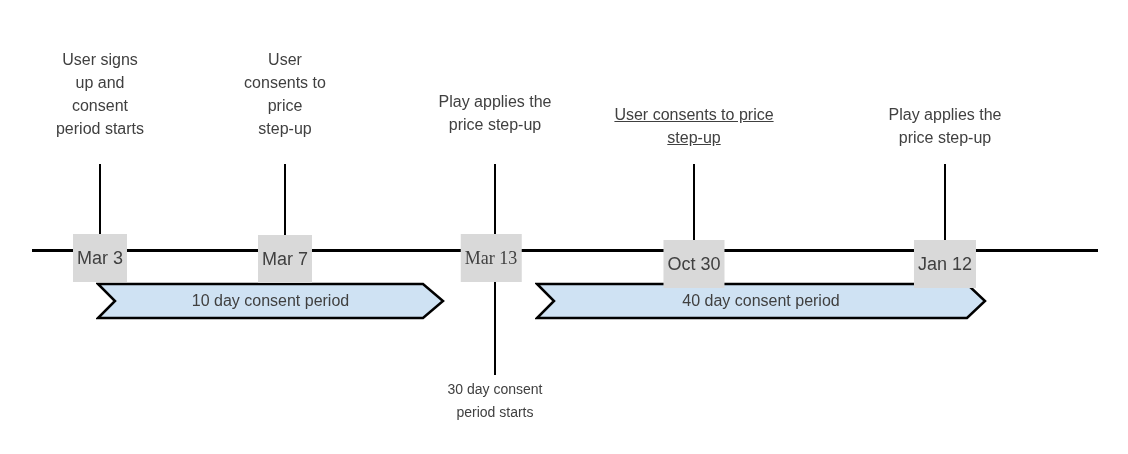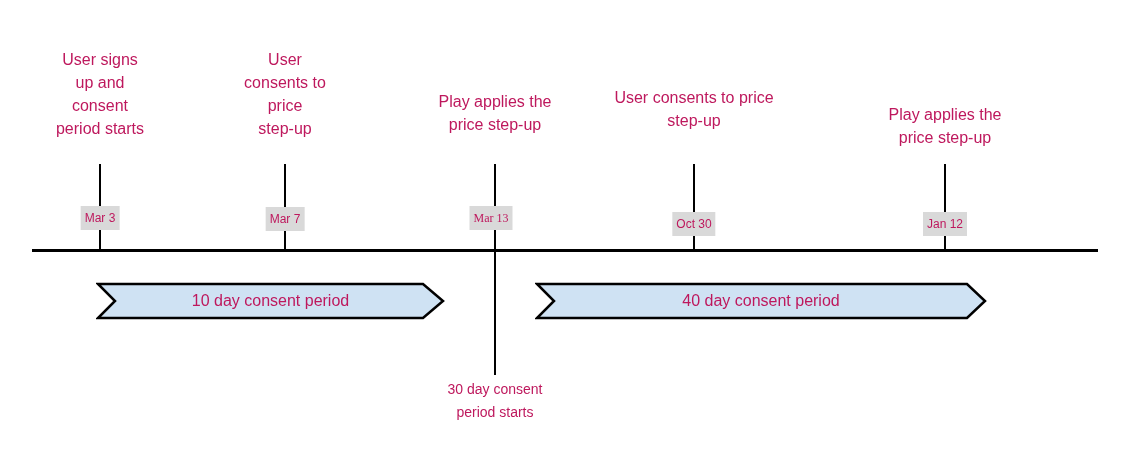--- a/index.html
+++ b/index.html
@@ -7,21 +7,21 @@
     padding: 0;
     background: #ffffff;
     font-family: "Liberation Sans", "DejaVu Sans", sans-serif;
   }
   .stage {
     position: relative;
     width: 1128px;
     height: 454px;
     background: #ffffff;
     overflow: hidden;
-    color: #be185d;
+    color: #404040;
   }
   .abs { position: absolute; }
 
   
   .axis {
     left: 32px;
     top: 249px;
     width: 1066px;
     height: 2.5px;
     background: #000000;
@@ -44,25 +44,26 @@
     font-size: 16px;
     line-height: 23px;
     white-space: pre-line;
     z-index: 2;
   }
 
   
   .event-date {
     transform: translateX(-50%);
     background: #d9d9d9;
-    font-size: 12px;
+    font-size: 18px;
     line-height: 20px;
-    padding: 2px 4px;
+    padding: 14px 4px;
     white-space: nowrap;
     z-index: 3;
+    margin-top: 28px;
   }
 
   
   .period { z-index: 2; }
   .period svg { display: block; }
   .period-label {
     position: absolute;
     inset: 0;
     display: flex;
     align-items: center;
@@ -115,21 +116,21 @@
 
   <div>
     <div class="abs tick" style="left:494px;"></div>
     <div class="abs event-label" style="left:495px; top:90px; width:170px;">Play applies the
 price step-up</div>
     <div class="abs event-date" style="left:491px; top:206px;font-family:Liberation Serif, serif;">Mar 13</div>
   </div>
 
   <div>
     <div class="abs tick" style="left:693px;"></div>
-    <div class="abs event-label" style="left:694px; top:86px; width:230px;">User consents to price
+    <div class="abs event-label" style="left:694px; top:103px; width:230px;text-decoration:underline;">User consents to price
 step-up</div>
     <div class="abs event-date" style="left:694px; top:212px;">Oct 30</div>
   </div>
 
   <div>
     <div class="abs tick" style="left:944px;"></div>
     <div class="abs event-label" style="left:945px; top:103px; width:170px;">Play applies the
 price step-up</div>
     <div class="abs event-date" style="left:945px; top:212px;">Jan 12</div>
   </div>

